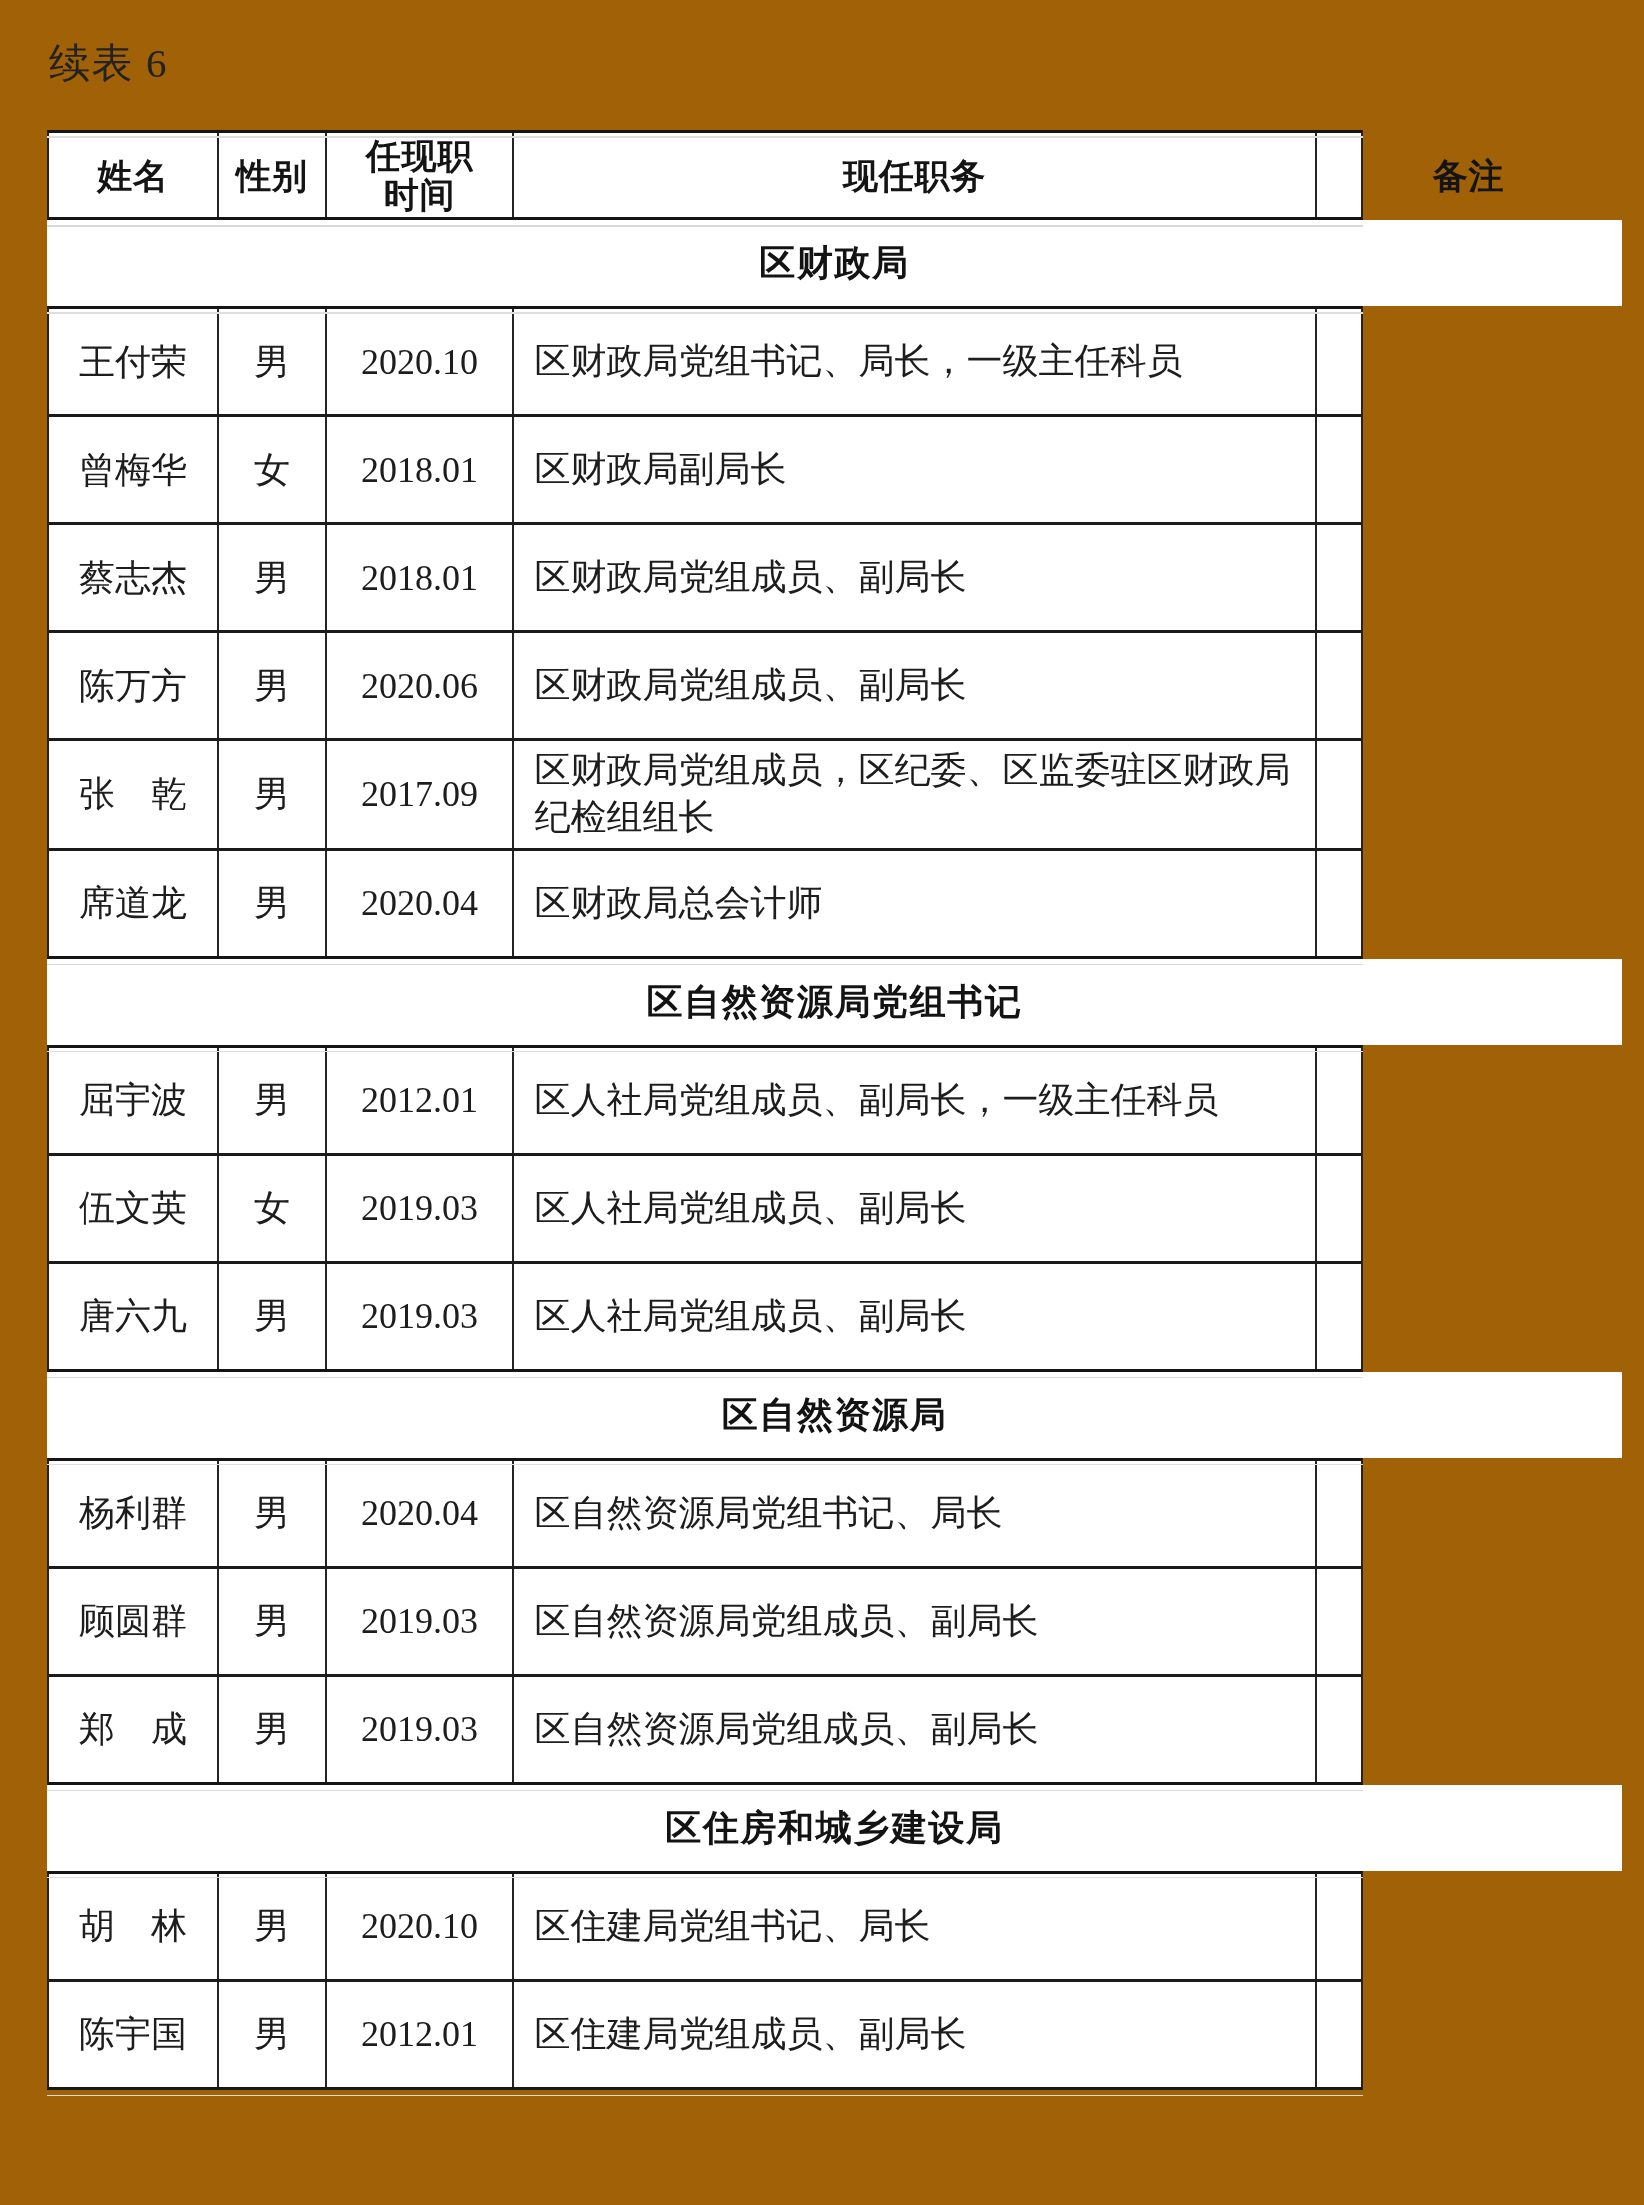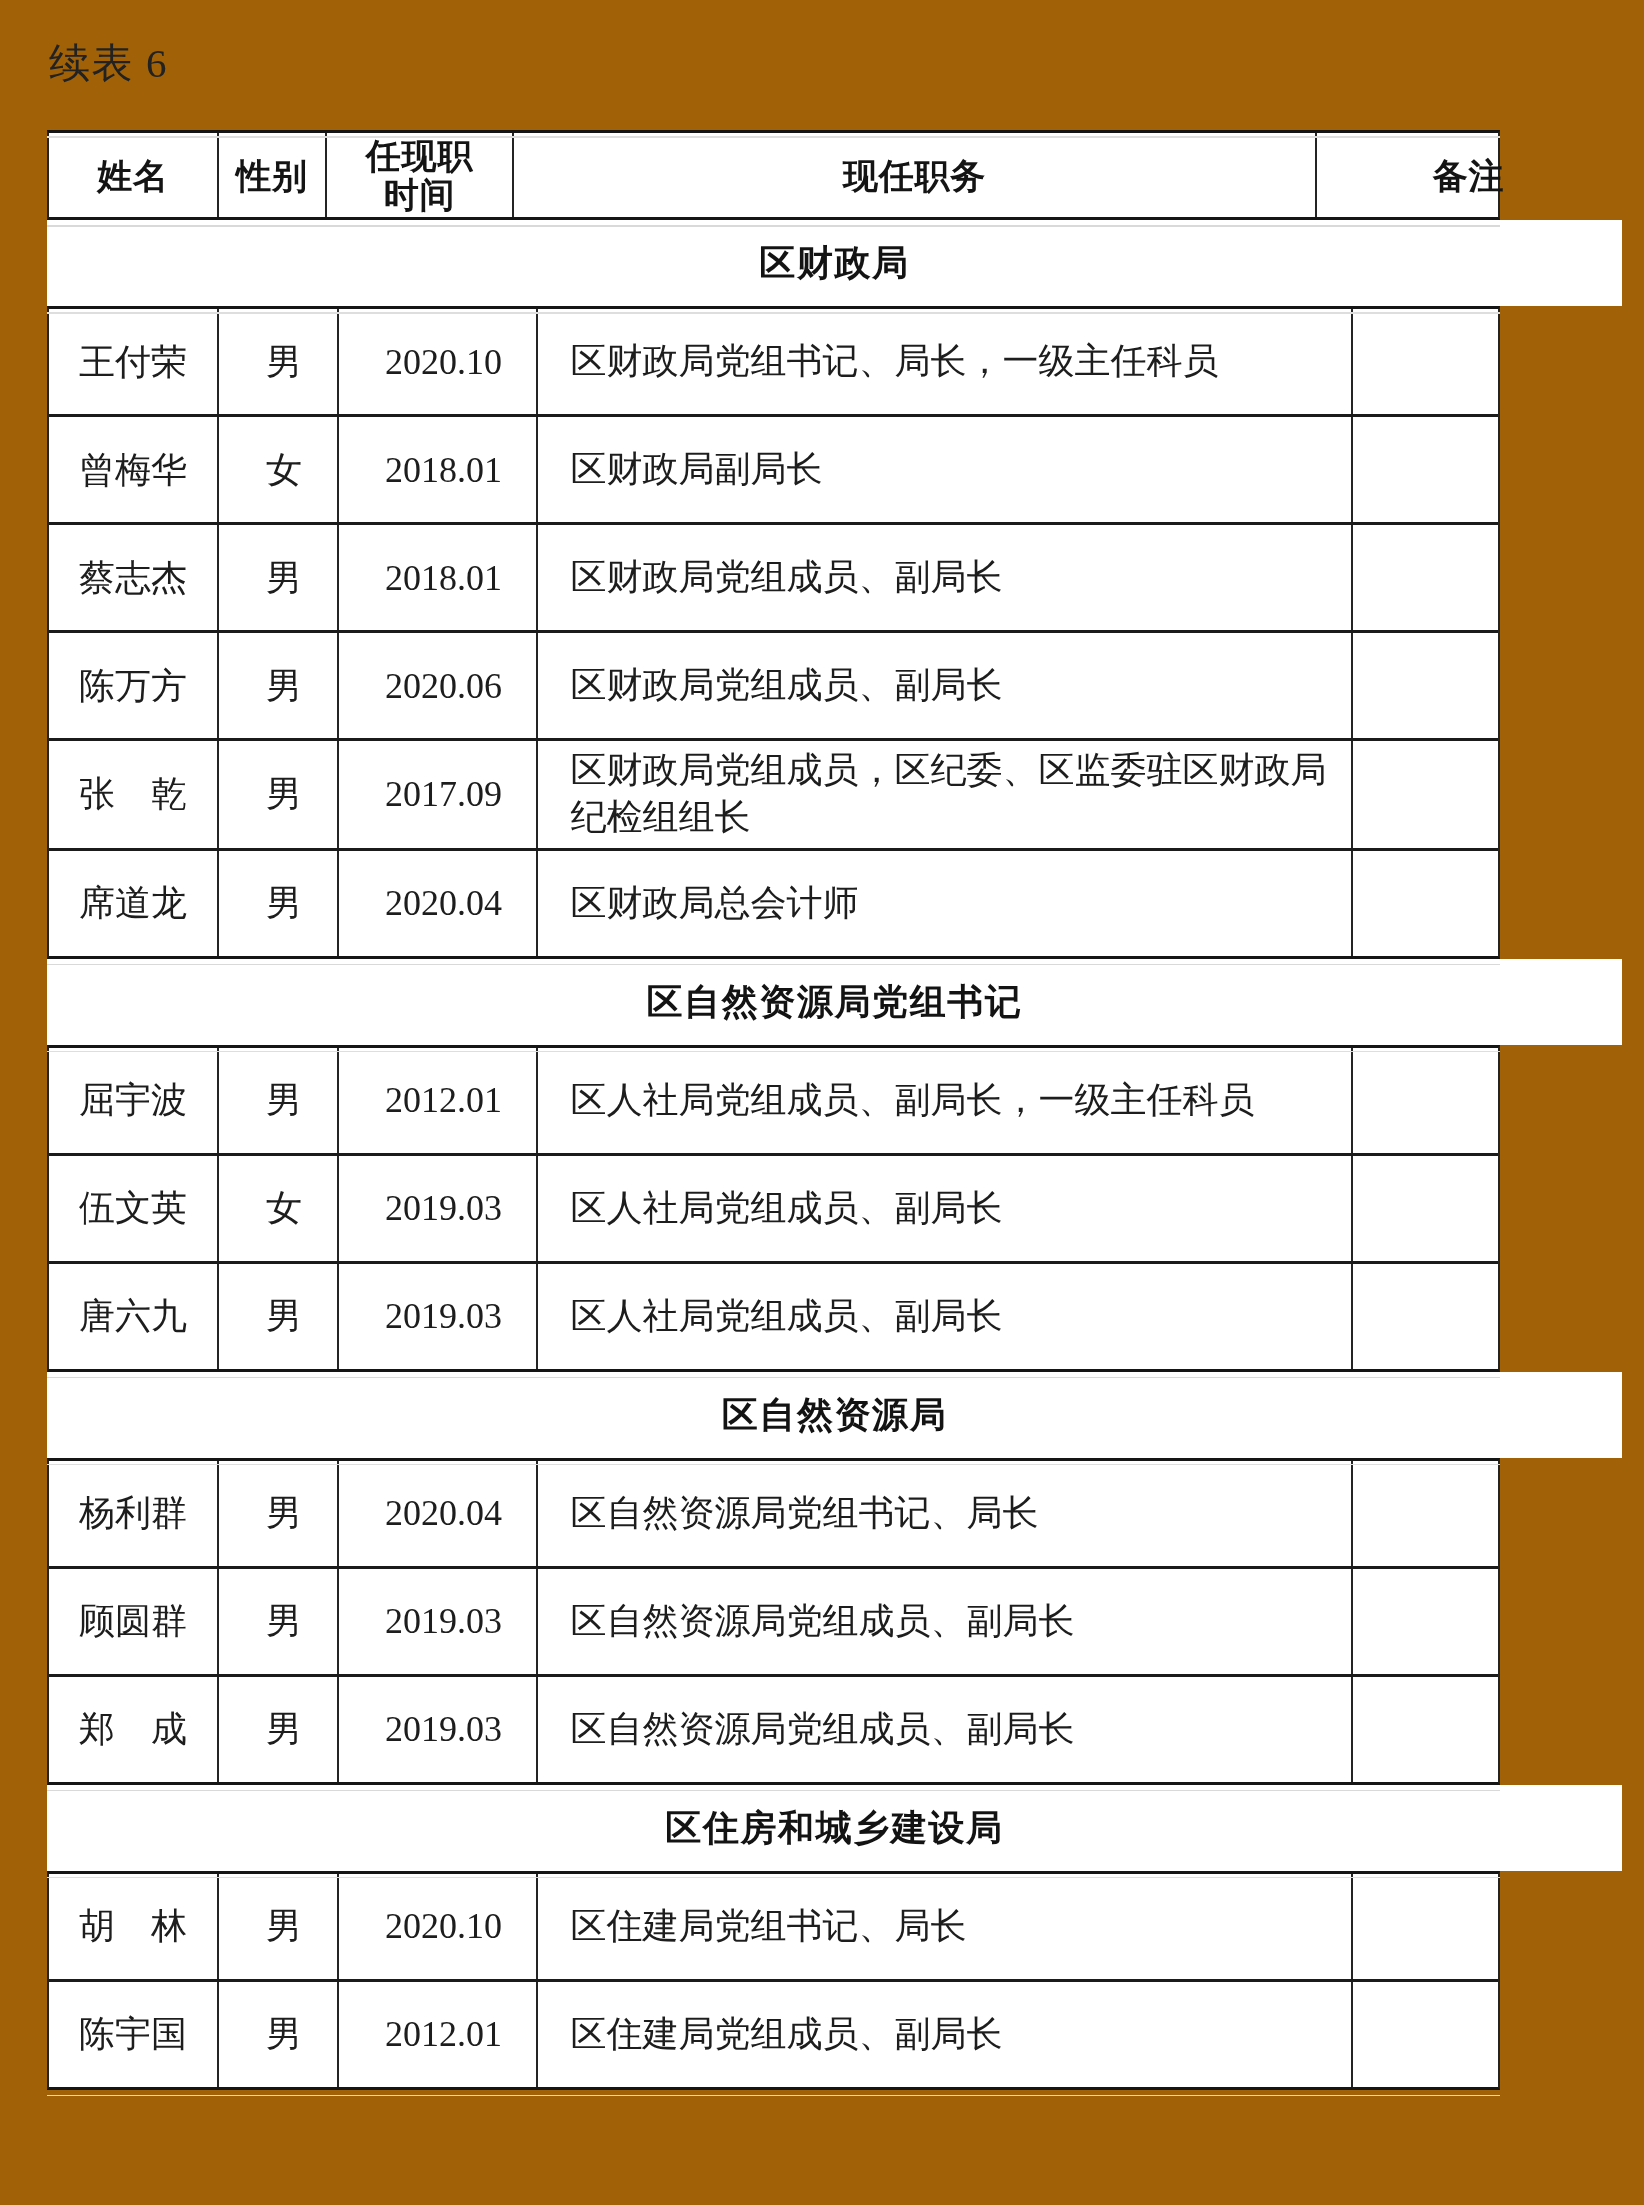--- a/index.html
+++ b/index.html
@@ -15,40 +15,40 @@
   .doc-title {
     margin: 38px 0 0 49px;
     font: 400 41px/50px "Liberation Serif", "DejaVu Serif", serif;
     color: #222222;
     letter-spacing: 1.6px;
   }
   
   .tbl {
     position: relative;
     margin-left: 47px;
-    width: 1453px;
+    width: 1316px;
     box-sizing: border-box;
     border-left: 2.4px solid #242424;
     border-right: 2.4px solid #242424;
     border-top: 3.9px solid #151515;
     border-bottom: 3.9px solid #151515;
     background: #ffffff;
   }
   
   .tbl::before {
     content: ""; position: absolute; left: -2.4px; right: -2.4px; top: 3.1px;
     height: 1.6px; background: #dedede; pointer-events: none;
   }
   .tbl::after {
     content: ""; position: absolute; left: -2.4px; right: -2.4px; bottom: -9.4px;
     height: 1.6px; background: #d9d9d9; pointer-events: none;
   }
   .header-grid { margin-top: 42px; display: grid; grid-template-columns: 170px 108px 187px 803px 303px; }
   .header-grid .cell { min-height: 76px; }
-  .data-grid .row { display: grid; grid-template-columns: 170px 108px 187px 803px 303px; min-height: 105px; gap: 12px; }
+  .data-grid .row { display: grid; grid-template-columns: 170px 108px 187px 803px 303px; min-height: 105px; }
   .data-grid .row + .row { border-top: 3.1px solid #1b1b1b; }
   .cell {
     box-sizing: border-box;
     display: flex; align-items: center; justify-content: center;
     text-align: center;
     font: 400 36px/46px "Liberation Serif", "DejaVu Serif", serif;
     color: #1d1d1d;
     padding: 3.1px 4.7px;
   }
   .cell.c1, .cell.c2, .cell.c3, .cell.c4 { border-right: 2.4px solid #242424; }

